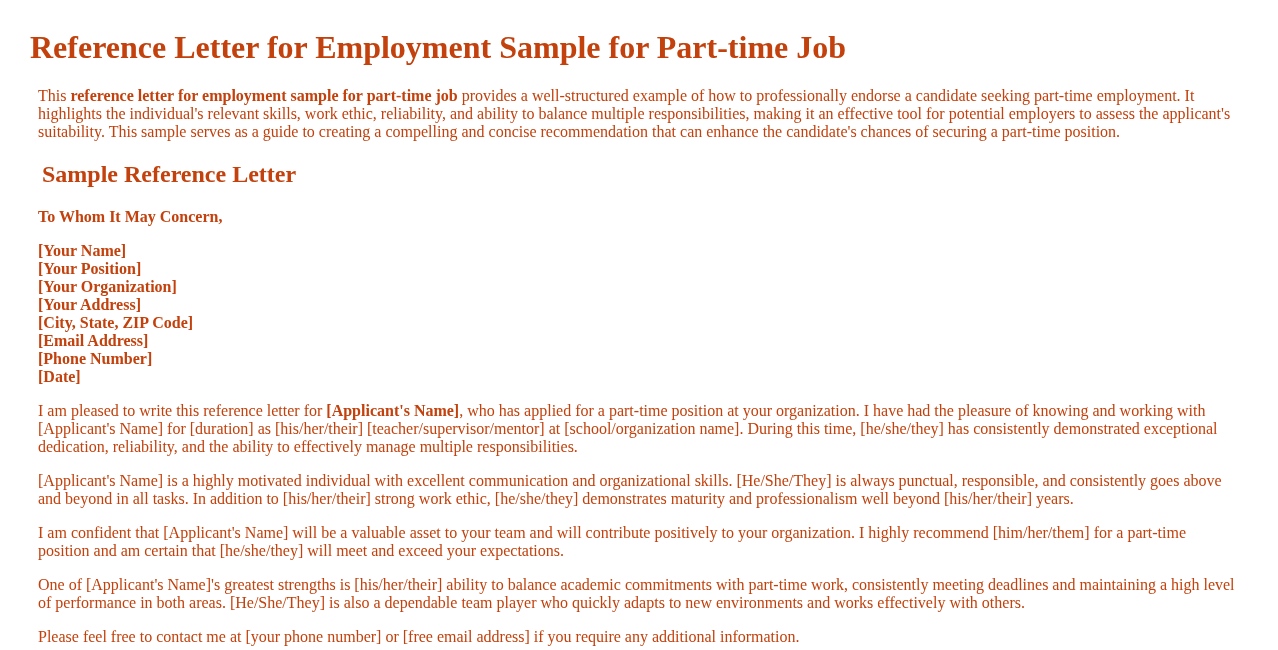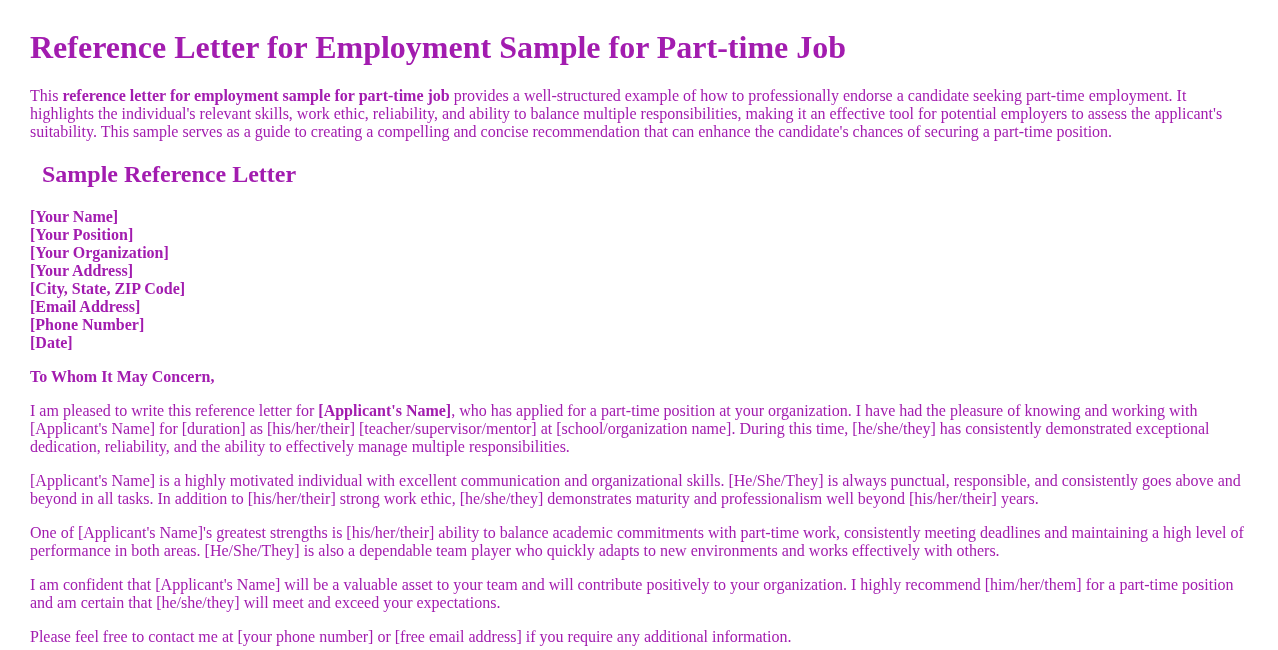--- a/index.html
+++ b/index.html
@@ -2,51 +2,51 @@
 <html><head>
 <meta charset="utf-8">
 <style>
   html, body { margin: 0; padding: 0; background: #ffffff; }
   .page {
     width: 1278px;
     height: 650px;
     box-sizing: border-box;
     overflow: hidden;
     background: #ffffff;
-    color: #a21caf;
+    color: #c2410c;
     font-family: "Liberation Serif", serif;
     font-size: 16px;
     line-height: normal;
     padding: 8px 30px 0 30px;
   }
   h1 {
     font-size: 32px;
     font-weight: bold;
     margin: 21px 0;
   }
   h2 {
     font-size: 24px;
     font-weight: bold;
     margin: 20px 12px;
   }
-  p { margin: 16px 0; }
+  p { margin: 16px 8px; }
   b { font-weight: bold; }
 </style>
 </head>
 <body>
 
 <div class="page">
   <h1>Reference Letter for Employment Sample for Part-time Job</h1>
 
   <p>This <b>reference letter for employment sample for part-time job</b> provides a well-structured example of how to professionally endorse a candidate seeking part-time employment. It highlights the individual's relevant skills, work ethic, reliability, and ability to balance multiple responsibilities, making it an effective tool for potential employers to assess the applicant's suitability. This sample serves as a guide to creating a compelling and concise recommendation that can enhance the candidate's chances of securing a part-time position.</p>
 
   <h2>Sample Reference Letter</h2>
 
+  <p><b>To Whom It May Concern,</b></p>
+
   <p><b>[Your Name]<br>[Your Position]<br>[Your Organization]<br>[Your Address]<br>[City, State, ZIP Code]<br>[Email Address]<br>[Phone Number]<br>[Date]</b></p>
-
-  <p><b>To Whom It May Concern,</b></p>
 
   <p>I am pleased to write this reference letter for <b>[Applicant's Name]</b>, who has applied for a part-time position at your organization. I have had the pleasure of knowing and working with [Applicant's Name] for [duration] as [his/her/their] [teacher/supervisor/mentor] at [school/organization name]. During this time, [he/she/they] has consistently demonstrated exceptional dedication, reliability, and the ability to effectively manage multiple responsibilities.</p>
   <p>[Applicant's Name] is a highly motivated individual with excellent communication and organizational skills. [He/She/They] is always punctual, responsible, and consistently goes above and beyond in all tasks. In addition to [his/her/their] strong work ethic, [he/she/they] demonstrates maturity and professionalism well beyond [his/her/their] years.</p>
+  <p>I am confident that [Applicant's Name] will be a valuable asset to your team and will contribute positively to your organization. I highly recommend [him/her/them] for a part-time position and am certain that [he/she/they] will meet and exceed your expectations.</p>
   <p>One of [Applicant's Name]'s greatest strengths is [his/her/their] ability to balance academic commitments with part-time work, consistently meeting deadlines and maintaining a high level of performance in both areas. [He/She/They] is also a dependable team player who quickly adapts to new environments and works effectively with others.</p>
-  <p>I am confident that [Applicant's Name] will be a valuable asset to your team and will contribute positively to your organization. I highly recommend [him/her/them] for a part-time position and am certain that [he/she/they] will meet and exceed your expectations.</p>
   <p>Please feel free to contact me at [your phone number] or [free email address] if you require any additional information.</p>
 </div>
 
 </body></html>

